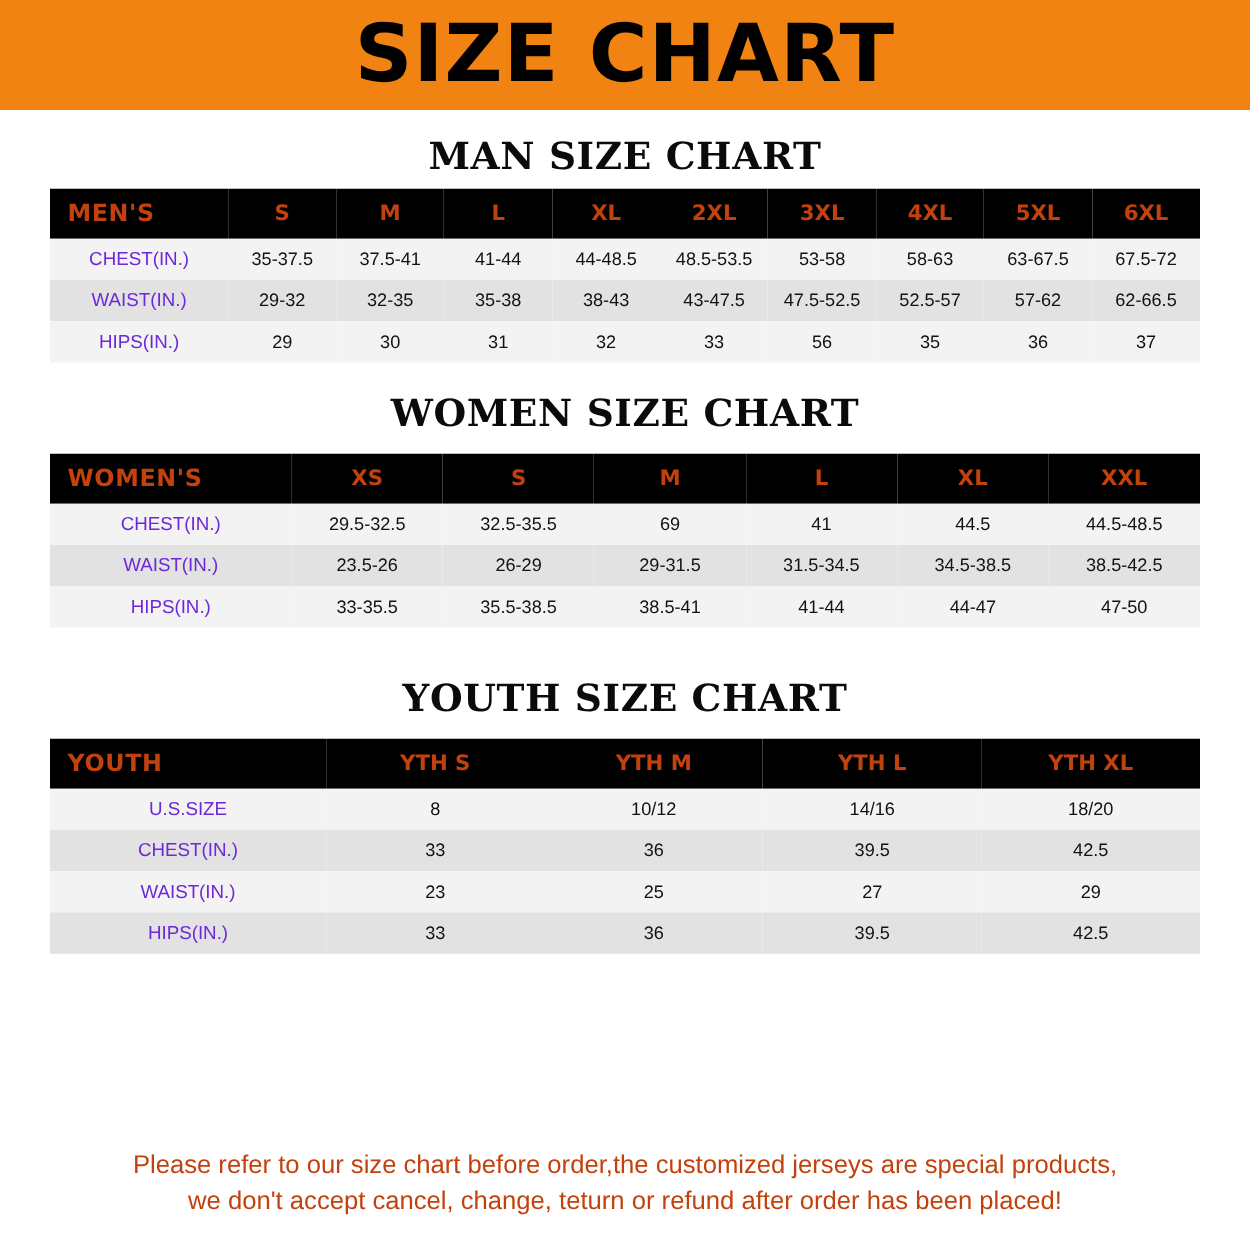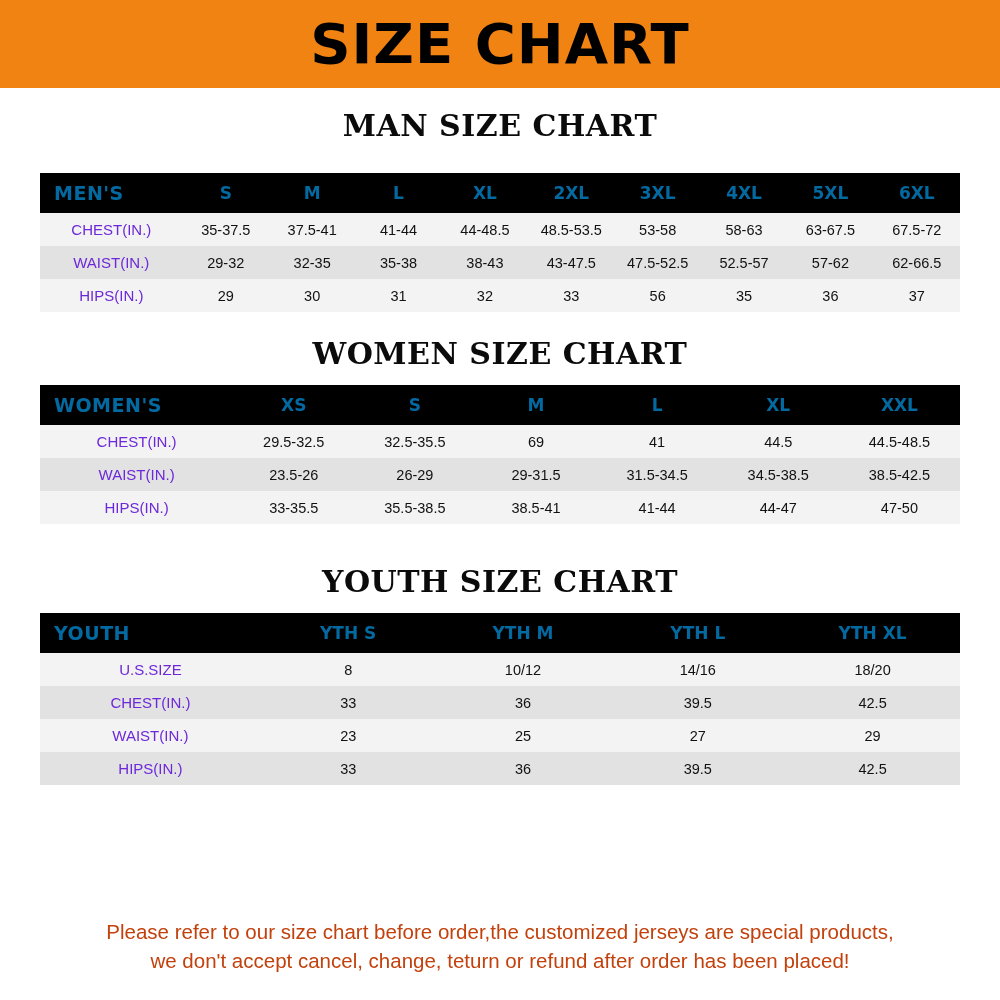--- a/index.html
+++ b/index.html
@@ -26,50 +26,50 @@
     background: #f08312;
     height: 88px;
     display: flex;
     align-items: center;
     justify-content: center;
     flex: none;
   }
   .header-title {
     font-family: "DejaVu Sans", sans-serif;
     font-weight: bold;
-    font-size: 56px;
+    font-size: 64px;
     letter-spacing: 1px;
     color: #000000;
     line-height: 1;
   }
   
   .section-title {
     text-align: center;
     font-family: "DejaVu Serif", serif;
     font-weight: bold;
     font-size: 30px;
     color: #0b0b0b;
     letter-spacing: 0.5px;
   }
-  .title-man   { margin-top: 20px; margin-bottom: 30px; }
+  .title-man   { margin-top: 20px; margin-bottom: 8px; }
   .title-women { margin-top: 24px; margin-bottom: 14px; }
   .title-youth { margin-top: 40px; margin-bottom: 14px; }
 
   
   .table-wrap {
     padding: 0 40px;
   }
   table {
     width: 100%;
     border-collapse: collapse;
     table-layout: fixed;
   }
   thead th {
     background: #000000;
-    color: #0369a1;
+    color: #c2410c;
     font-family: "DejaVu Sans", sans-serif;
     font-weight: bold;
     font-size: 17px;
     padding: 9px 20px;
     text-align: center;
   }
   thead th.rowhead {
     text-align: left;
     padding-left: 14px;
     font-size: 19px;

